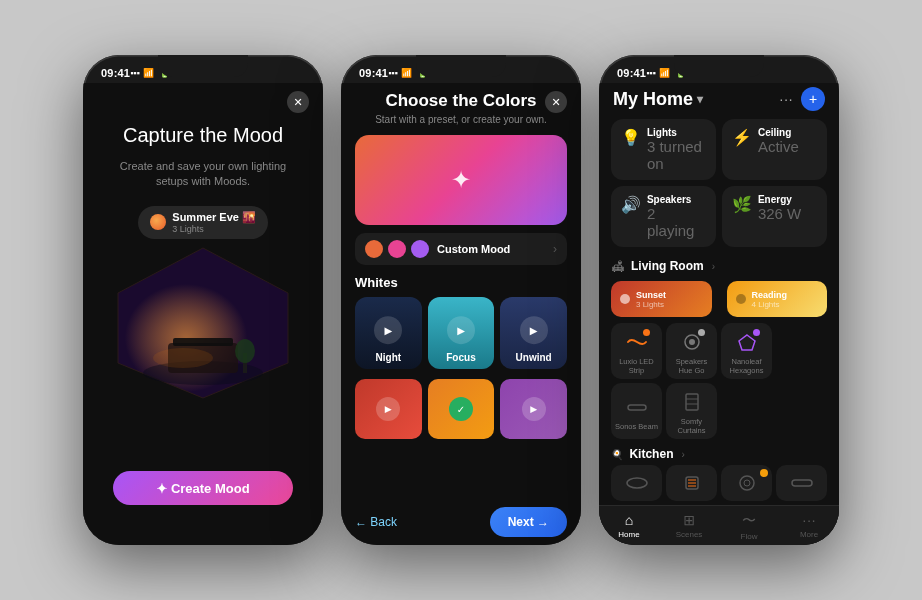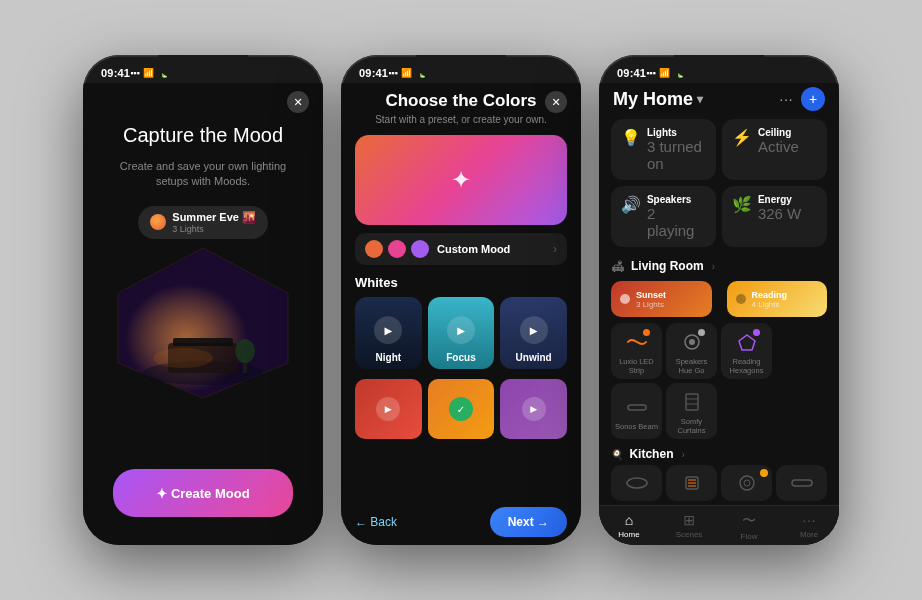--- a/index.html
+++ b/index.html
@@ -139,25 +139,25 @@
       height: 160px;
       position: relative;
       margin: 0 auto;
     }
     .room-hex {
       width: 200px;
       height: 160px;
     }
     .create-mood-btn {
       position: absolute;
-      bottom: 28px;
+      bottom: 40px;
       left: 50%;
       transform: translateX(-50%);
       width: 180px;
-      height: 48px;
+      height: 34px;
       background: linear-gradient(135deg, #a855f7, #ec4899);
       border-radius: 22px;
       display: flex;
       align-items: center;
       justify-content: center;
       gap: 6px;
       color: #fff;
       font-size: 13px;
       font-weight: 600;
       cursor: pointer;
@@ -812,21 +812,21 @@
             </div>
             <div class="device-name">Speakers Hue Go</div>
           </div>
           <div class="device-card">
             <div class="device-icon-area">
               <svg width="20" height="18" viewBox="0 0 20 18">
                   <polygon points="10,2 18,8 15,17 5,17 2,8" fill="none" stroke="#a855f7" stroke-width="1.5"></polygon>
                 </svg>
               <div class="device-color-dot" style="background:#a855f7;"></div>
             </div>
-            <div class="device-name">Reading
+            <div class="device-name">Nanoleaf
 Hexagons</div>
           </div>
 
           <div class="device-card" style="background:transparent;"></div>
 
           <div class="device-card">
             <div class="device-icon-area">
               <svg width="22" height="10" viewBox="0 0 22 10">
                   <rect x="2" y="3" width="18" height="5" rx="2.5" fill="none" stroke="#555" stroke-width="1.5"></rect>
                 </svg>

